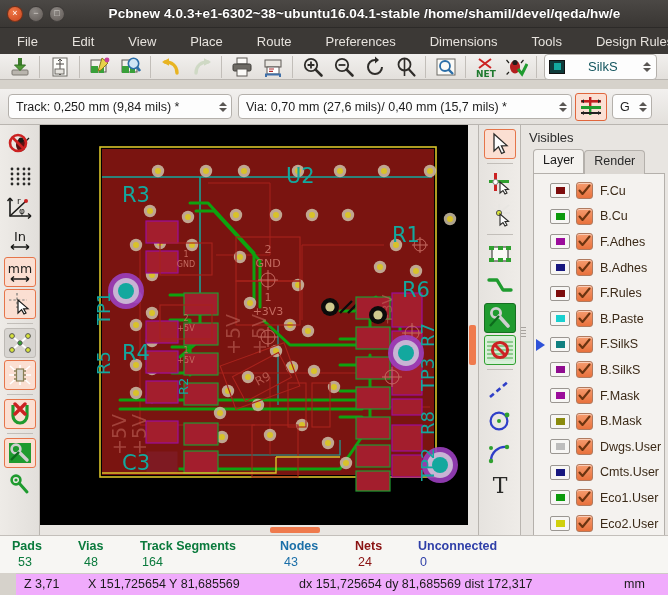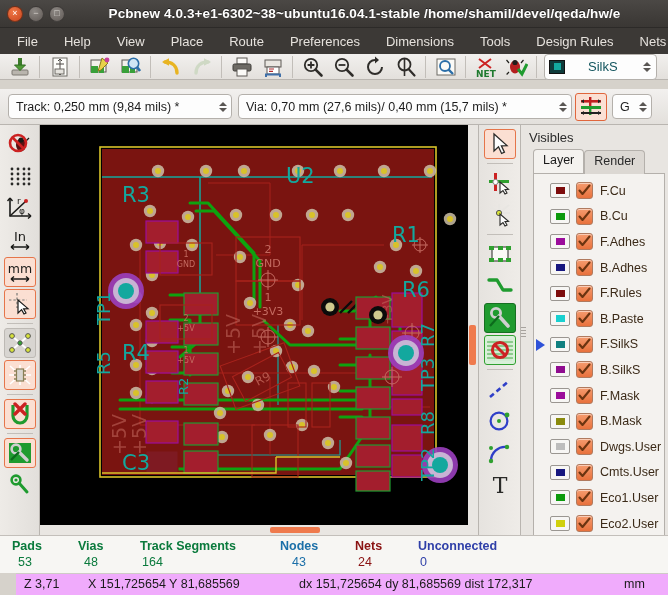--- a/index.html
+++ b/index.html
@@ -28,21 +28,21 @@
   .wbtn.min, .wbtn.max{ background:radial-gradient(circle at 38% 32%,#8d8884,#6d6763 70%); color:#d9d5d0;}
   .wtitle{
     flex:1; text-align:center; color:#ffffff; font-weight:bold; font-size:13.5px;
     white-space:nowrap; overflow:hidden; text-shadow:0 -1px 0 rgba(0,0,0,.55);
     padding-right:10px; padding-left:6px; letter-spacing:.1px;
   }
 
   
   .menubar{
     position:absolute; left:0; top:28px; width:668px; height:26px;
-    background:#3c3936; display:flex; align-items:center; padding-left:8px; gap:8px;
+    background:#3c3936; display:flex; align-items:center; padding-left:8px; gap:16px;
   }
   .menubar .mi{
     color:#e6e2dd; font-size:13px; padding:3px 9px; white-space:nowrap; cursor:default;
   }
 
   
   .tbrow{
     position:absolute; left:0; width:668px;
     background:linear-gradient(180deg,#f2f0ee 0%,#e3e0dc 100%);
     border-bottom:1px solid #b9b5b0;
@@ -179,21 +179,21 @@
         </div>
       <div class="wbtn max">
           <span>□</span>
         </div>
     </div>
     <div class="wtitle">Pcbnew 4.0.3+e1-6302~38~ubuntu16.04.1-stable /home/shamil/devel/qeda/hw/e</div>
   </div>
 
   <div class="menubar">
     <div class="mi">File</div>
-    <div class="mi">Help</div>
+    <div class="mi">Edit</div>
     <div class="mi">View</div>
     <div class="mi">Place</div>
     <div class="mi">Route</div>
     <div class="mi">Preferences</div>
     <div class="mi">Dimensions</div>
     <div class="mi">Tools</div>
     <div class="mi">Design Rules</div>
     <div class="mi">Nets</div>
   </div>
 
@@ -1022,21 +1022,21 @@
   </div>
 
   <div id="statbar">
     <div class="statcell stt" style="left: 12px; top: 3px; color: rgb(10, 122, 60);">Pads</div>
     <div class="statcell" style="left: 18px; top: 19px; color: rgb(10, 122, 60);">53</div>
     <div class="statcell stt" style="left: 78px; top: 3px; color: rgb(10, 122, 60);">Vias</div>
     <div class="statcell" style="left: 84px; top: 19px; color: rgb(10, 122, 60);">48</div>
     <div class="statcell stt" style="left: 140px; top: 3px; color: rgb(10, 122, 60);">Track Segments</div>
     <div class="statcell" style="left: 142px; top: 19px; color: rgb(10, 122, 60);">164</div>
     <div class="statcell stt" style="left: 280px; top: 3px; color: rgb(27, 111, 168);">Nodes</div>
-    <div class="statcell" style="left: 292px; top: 19px; color: rgb(27, 111, 168);">43</div>
+    <div class="statcell" style="left: 284px; top: 19px; color: rgb(27, 111, 168);">43</div>
     <div class="statcell stt" style="left: 355px; top: 3px; color: rgb(138, 18, 18);">Nets</div>
     <div class="statcell" style="left: 358px; top: 19px; color: rgb(138, 18, 18);">24</div>
     <div class="statcell stt" style="left: 418px; top: 3px; color: rgb(47, 63, 168);">Unconnected</div>
     <div class="statcell" style="left: 420px; top: 19px; color: rgb(47, 63, 168);">0</div>
   </div>
 
   <div id="statbar2">
     <div class="s2" style="left:8px;">Z 3,71</div>
     <div class="s2" style="left:72px;">X 151,725654  Y 81,685569</div>
     <div class="s2" style="left:283px;">dx 151,725654  dy 81,685569  dist 172,317</div>

